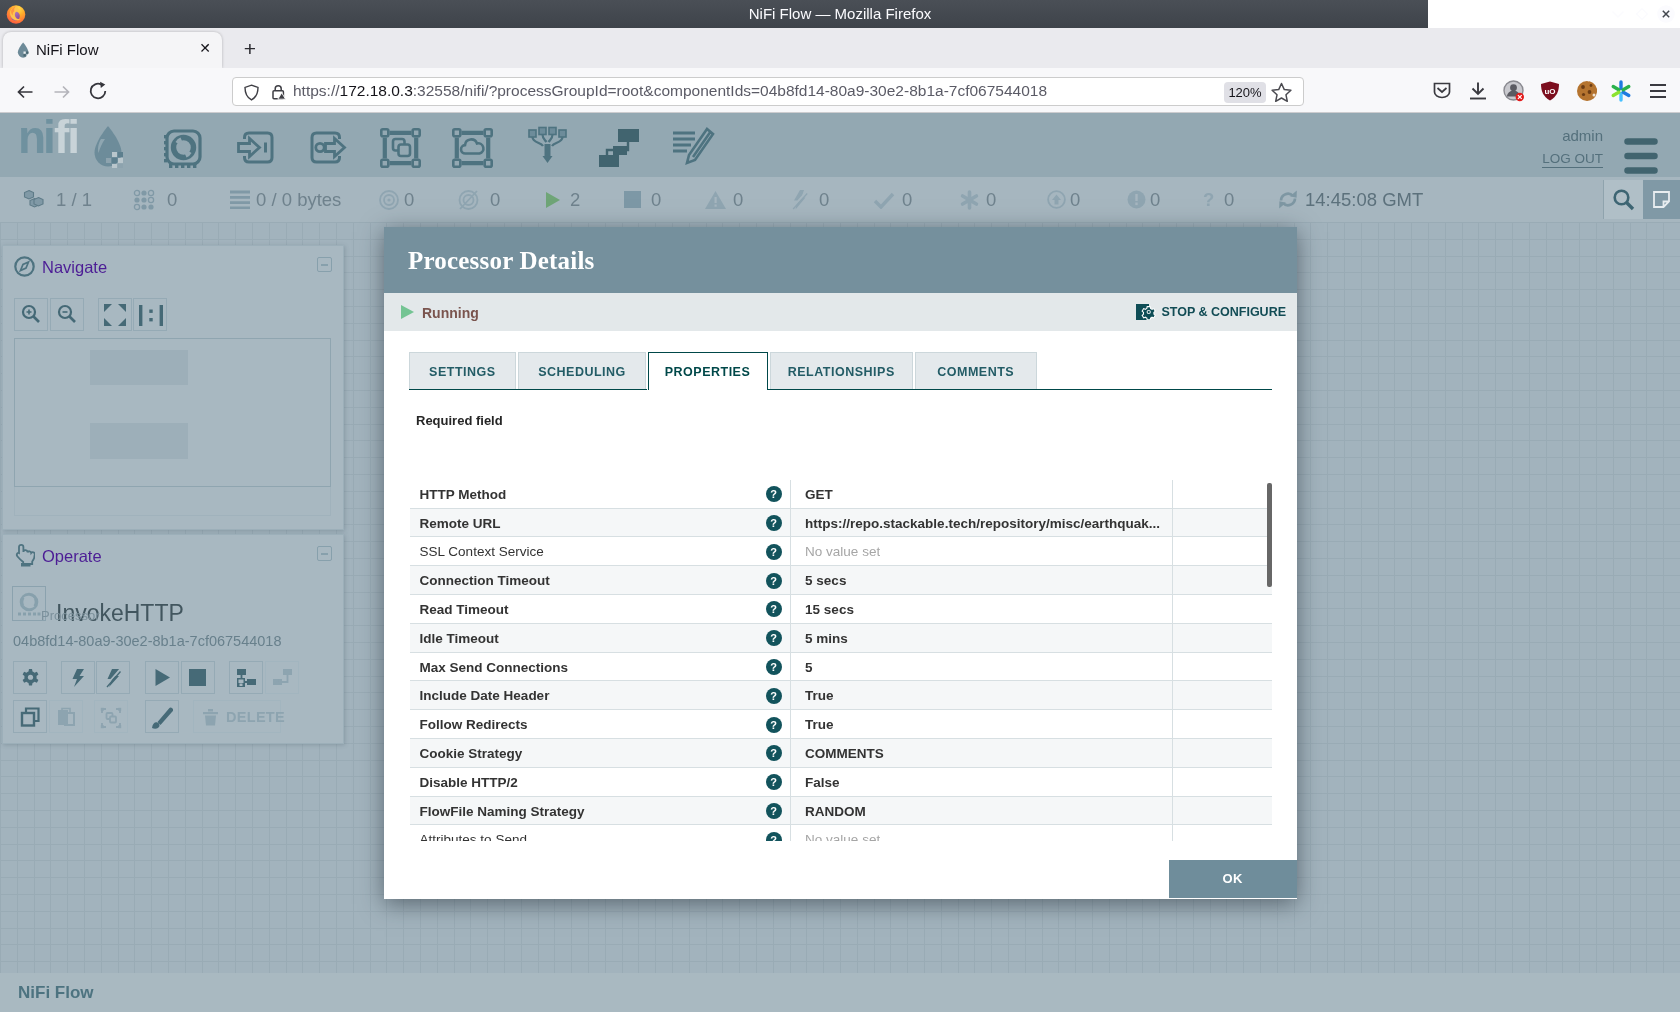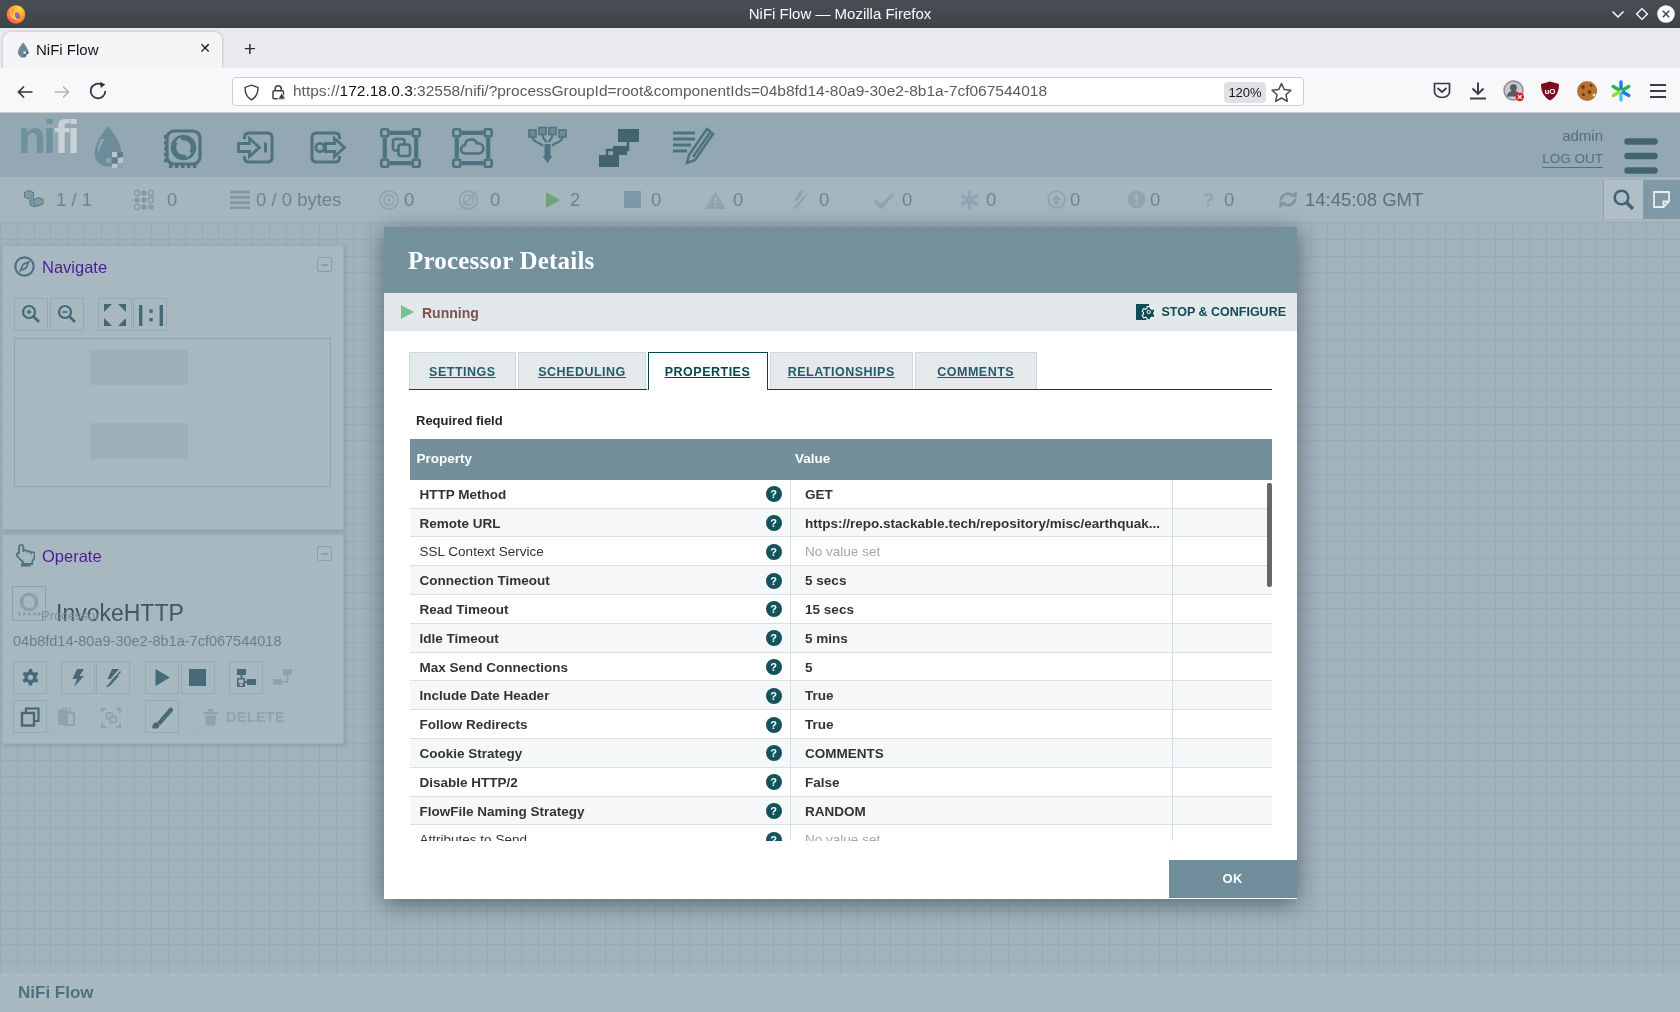--- a/index.html
+++ b/index.html
@@ -1,19 +1,19 @@
 <!DOCTYPE html>
 <html><head>
 <meta charset="utf-8">
 <style>
 * { margin:0; padding:0; box-sizing:border-box; }
 html,body { width:1680px; height:1012px; overflow:hidden; font-family:"Liberation Sans",sans-serif; }
 .abs { position:absolute; }
 
-#titlebar { position:absolute; left:0; top:0; width:1680px; height:28px;
+#titlebar { position:absolute; left:0; top:0; width:1428px; height:28px;
   background:linear-gradient(#4a4f56,#3e434a); }
 #titletext { position:absolute; left:0; top:0; width:1680px; height:28px; line-height:28px;
   text-align:center; color:#fbfbfe; font-size:15px; }
 #tabbar { position:absolute; left:0; top:28px; width:1680px; height:40px; background:#eaeaee; }
 #tab { position:absolute; left:3px; top:4px; width:219px; height:36px; background:#f5f5f7;
   border-radius:8px 8px 0 0; box-shadow:0 0 3px rgba(0,0,0,.25); }
 #tabtitle { position:absolute; left:33px; top:9px; font-size:15px; color:#15141a; }
 #tabclose { position:absolute; right:11px; top:8px; font-size:14px; color:#15141a; }
 #newtab { position:absolute; left:236px; top:8px; width:28px; height:28px; color:#2b2b30;
   font-size:21px; line-height:26px; text-align:center; font-weight:400; }
@@ -55,21 +55,21 @@
 #mhead span { position:absolute; left:24px; top:20px; font-family:"Liberation Serif",serif;
   font-weight:bold; font-size:25px; color:#fff; letter-spacing:0.2px; }
 #runbar { position:absolute; left:0; top:66px; width:913px; height:38px; background:#e3e8ea; }
 #runtri { position:absolute; left:17px; top:12px; width:0; height:0;
   border-left:13px solid #74c493; border-top:7.5px solid transparent; border-bottom:7.5px solid transparent; }
 #runtxt { position:absolute; left:38px; top:12px; font-size:14px; font-weight:bold; color:#7a544e; }
 #stopcfg { position:absolute; right:11px; top:11px; font-size:12.5px; font-weight:bold; color:#124c55;
   letter-spacing:0; display:flex; align-items:center; height:16px; }
 
 .mtab { position:absolute; top:125px; height:38px; background:#e4e9ec; border:1px solid #ccd7db;
-  color:#235c66; font-size:12.5px; font-weight:bold; text-align:center; letter-spacing:.5px;text-decoration:underline; }
+  color:#235c66; font-size:12.5px; font-weight:bold; text-align:center; letter-spacing:.5px; }
 .mtab span { display:block; margin-top:12px; }
 #tProps { background:#fff; border:1px solid #004849; border-bottom:none; color:#004849; z-index:3; }
 .tabline { position:absolute; top:161.5px; height:1.5px; background:#004849; z-index:2; }
 #reqfield { position:absolute; left:32px; top:186px; font-size:13px; font-weight:bold; color:#262626; }
 
 #thead { position:absolute; left:25.6px; top:211.6px; width:862px; height:41.2px; background:#748f9c; }
 #thead div { position:absolute; top:12px; font-size:13.5px; font-weight:bold; color:#fff; }
 #tbody { position:absolute; left:25.6px; top:252.8px; width:862px; height:361.2px; overflow:hidden;
   background:#fff; }
 .trow { position:absolute; left:0; width:862px; height:28.8px; border-bottom:1px solid #d7dfe2; }
@@ -488,24 +488,20 @@
     </div>
   <div class="mtab" style="left:385.5px; width:143.5px;">
       <span>RELATIONSHIPS</span>
     </div>
   <div class="mtab" style="left:531px; width:121.5px;">
       <span>COMMENTS</span>
     </div>
   <div class="tabline" style="left:24.6px; width:238.9px;"></div>
   <div class="tabline" style="left:383.5px; width:504.3px;"></div>
   <div id="reqfield">Required field</div>
-  <div id="thead">
-      <div style="left:7px;">Property</div>
-      <div style="left:385.5px;">Value</div>
-    </div>
   <div id="tbody">
     <div class="trow" style="top:0;">
         <div class="pname">HTTP Method</div>
         <div class="qm">?</div>
         <div class="pval">GET</div>
       </div>
     <div class="trow alt" style="top:28.8px;">
         <div class="pname">Remote URL</div>
         <div class="qm">?</div>
         <div class="pval">https://repo.stackable.tech/repository/misc/earthquak...</div>

